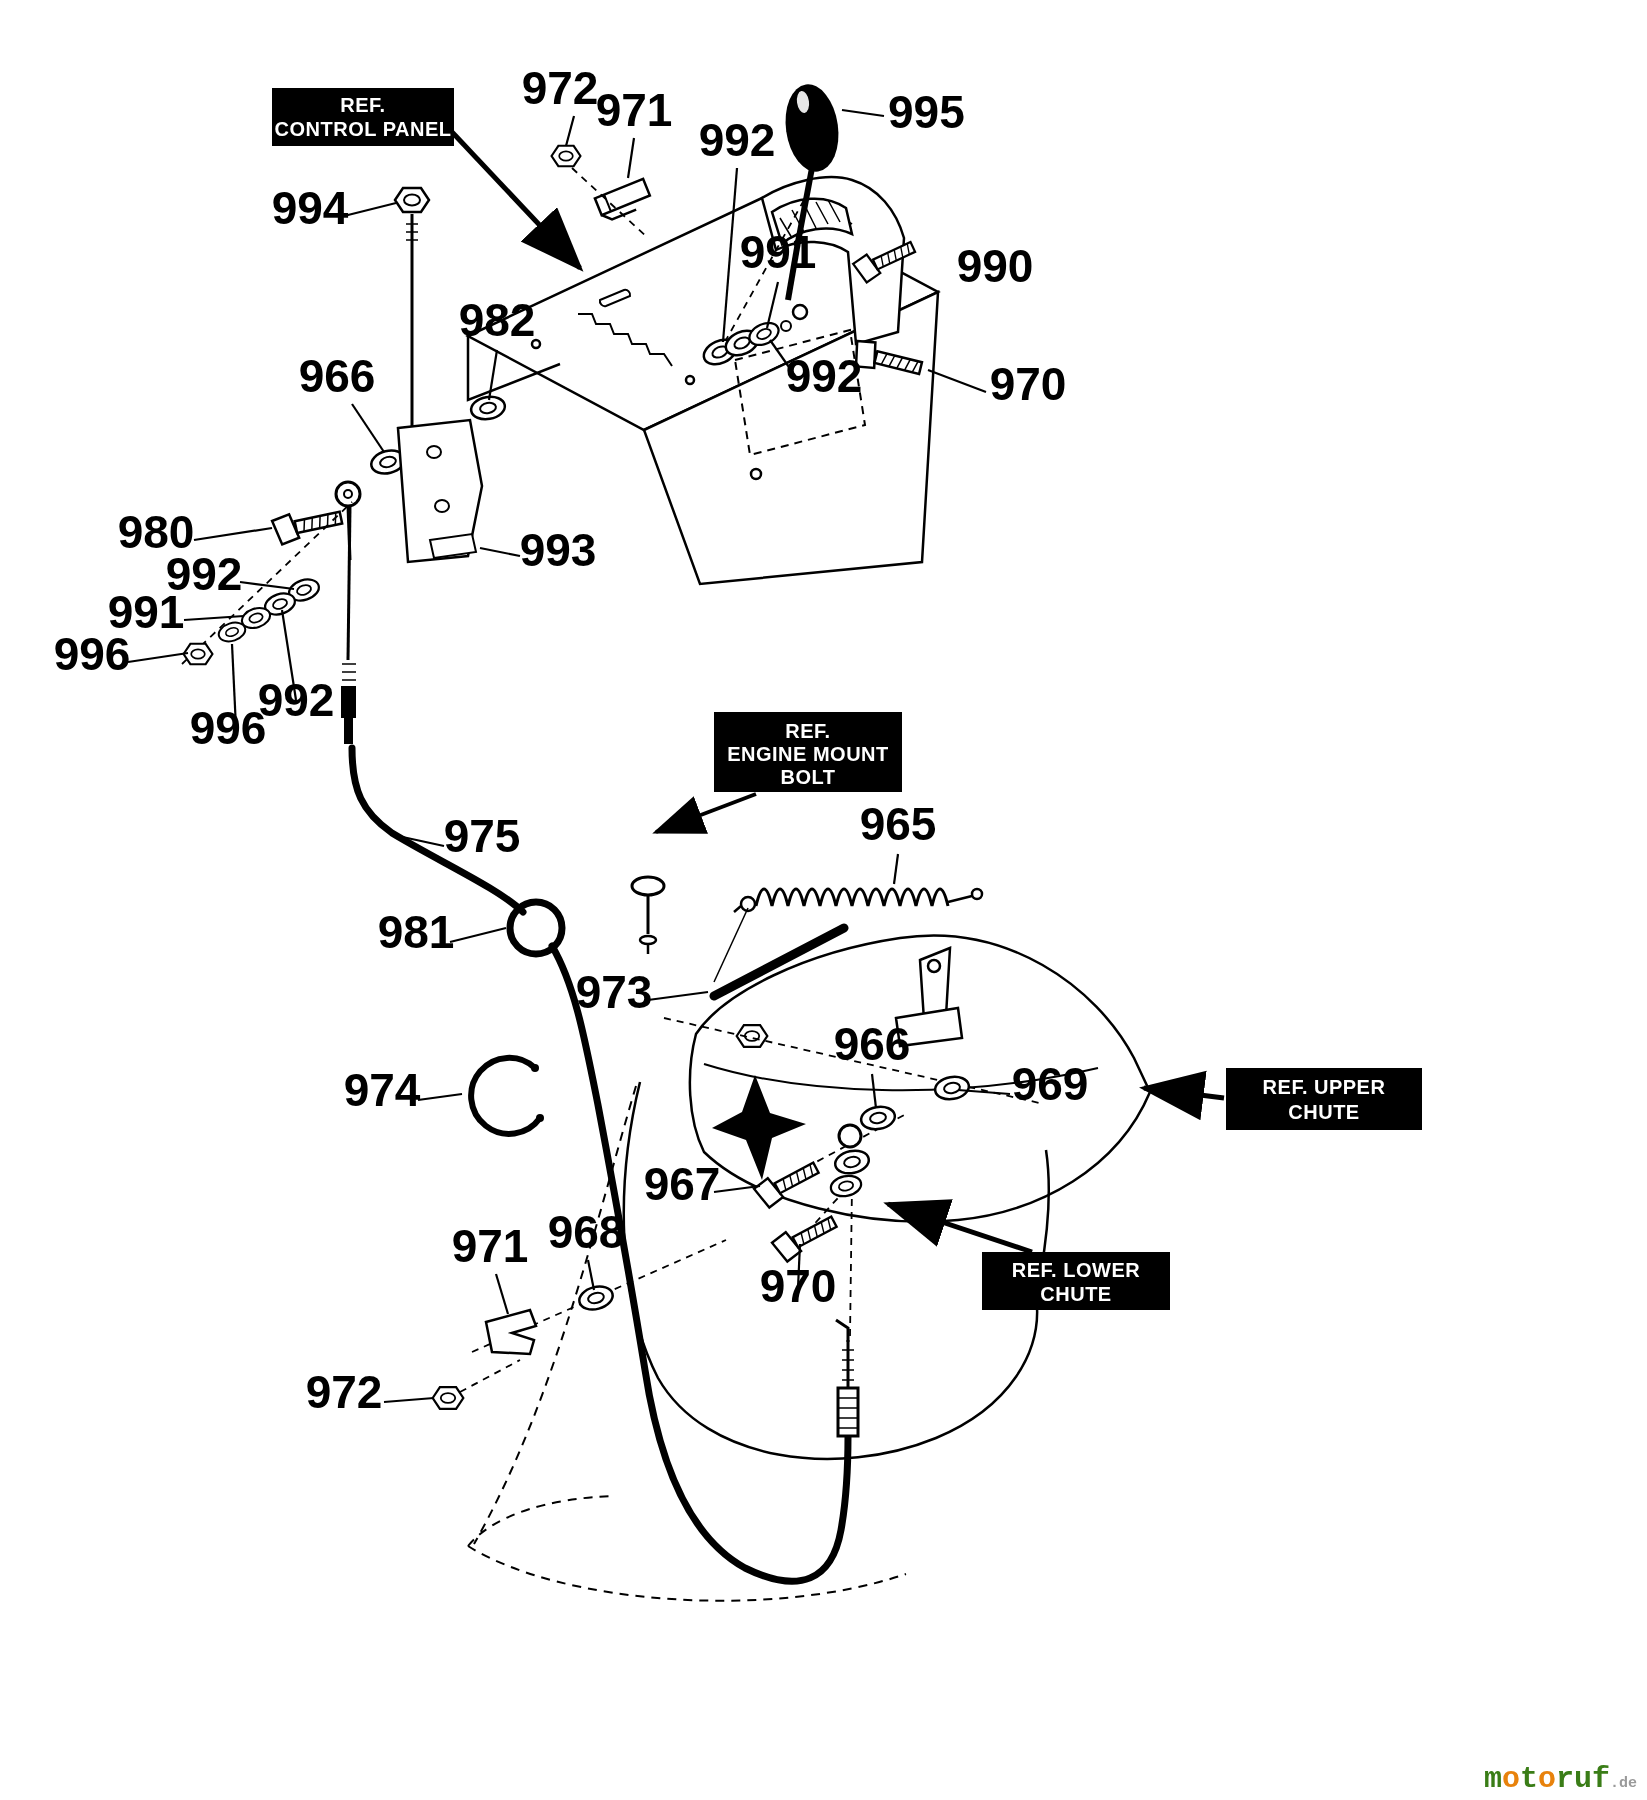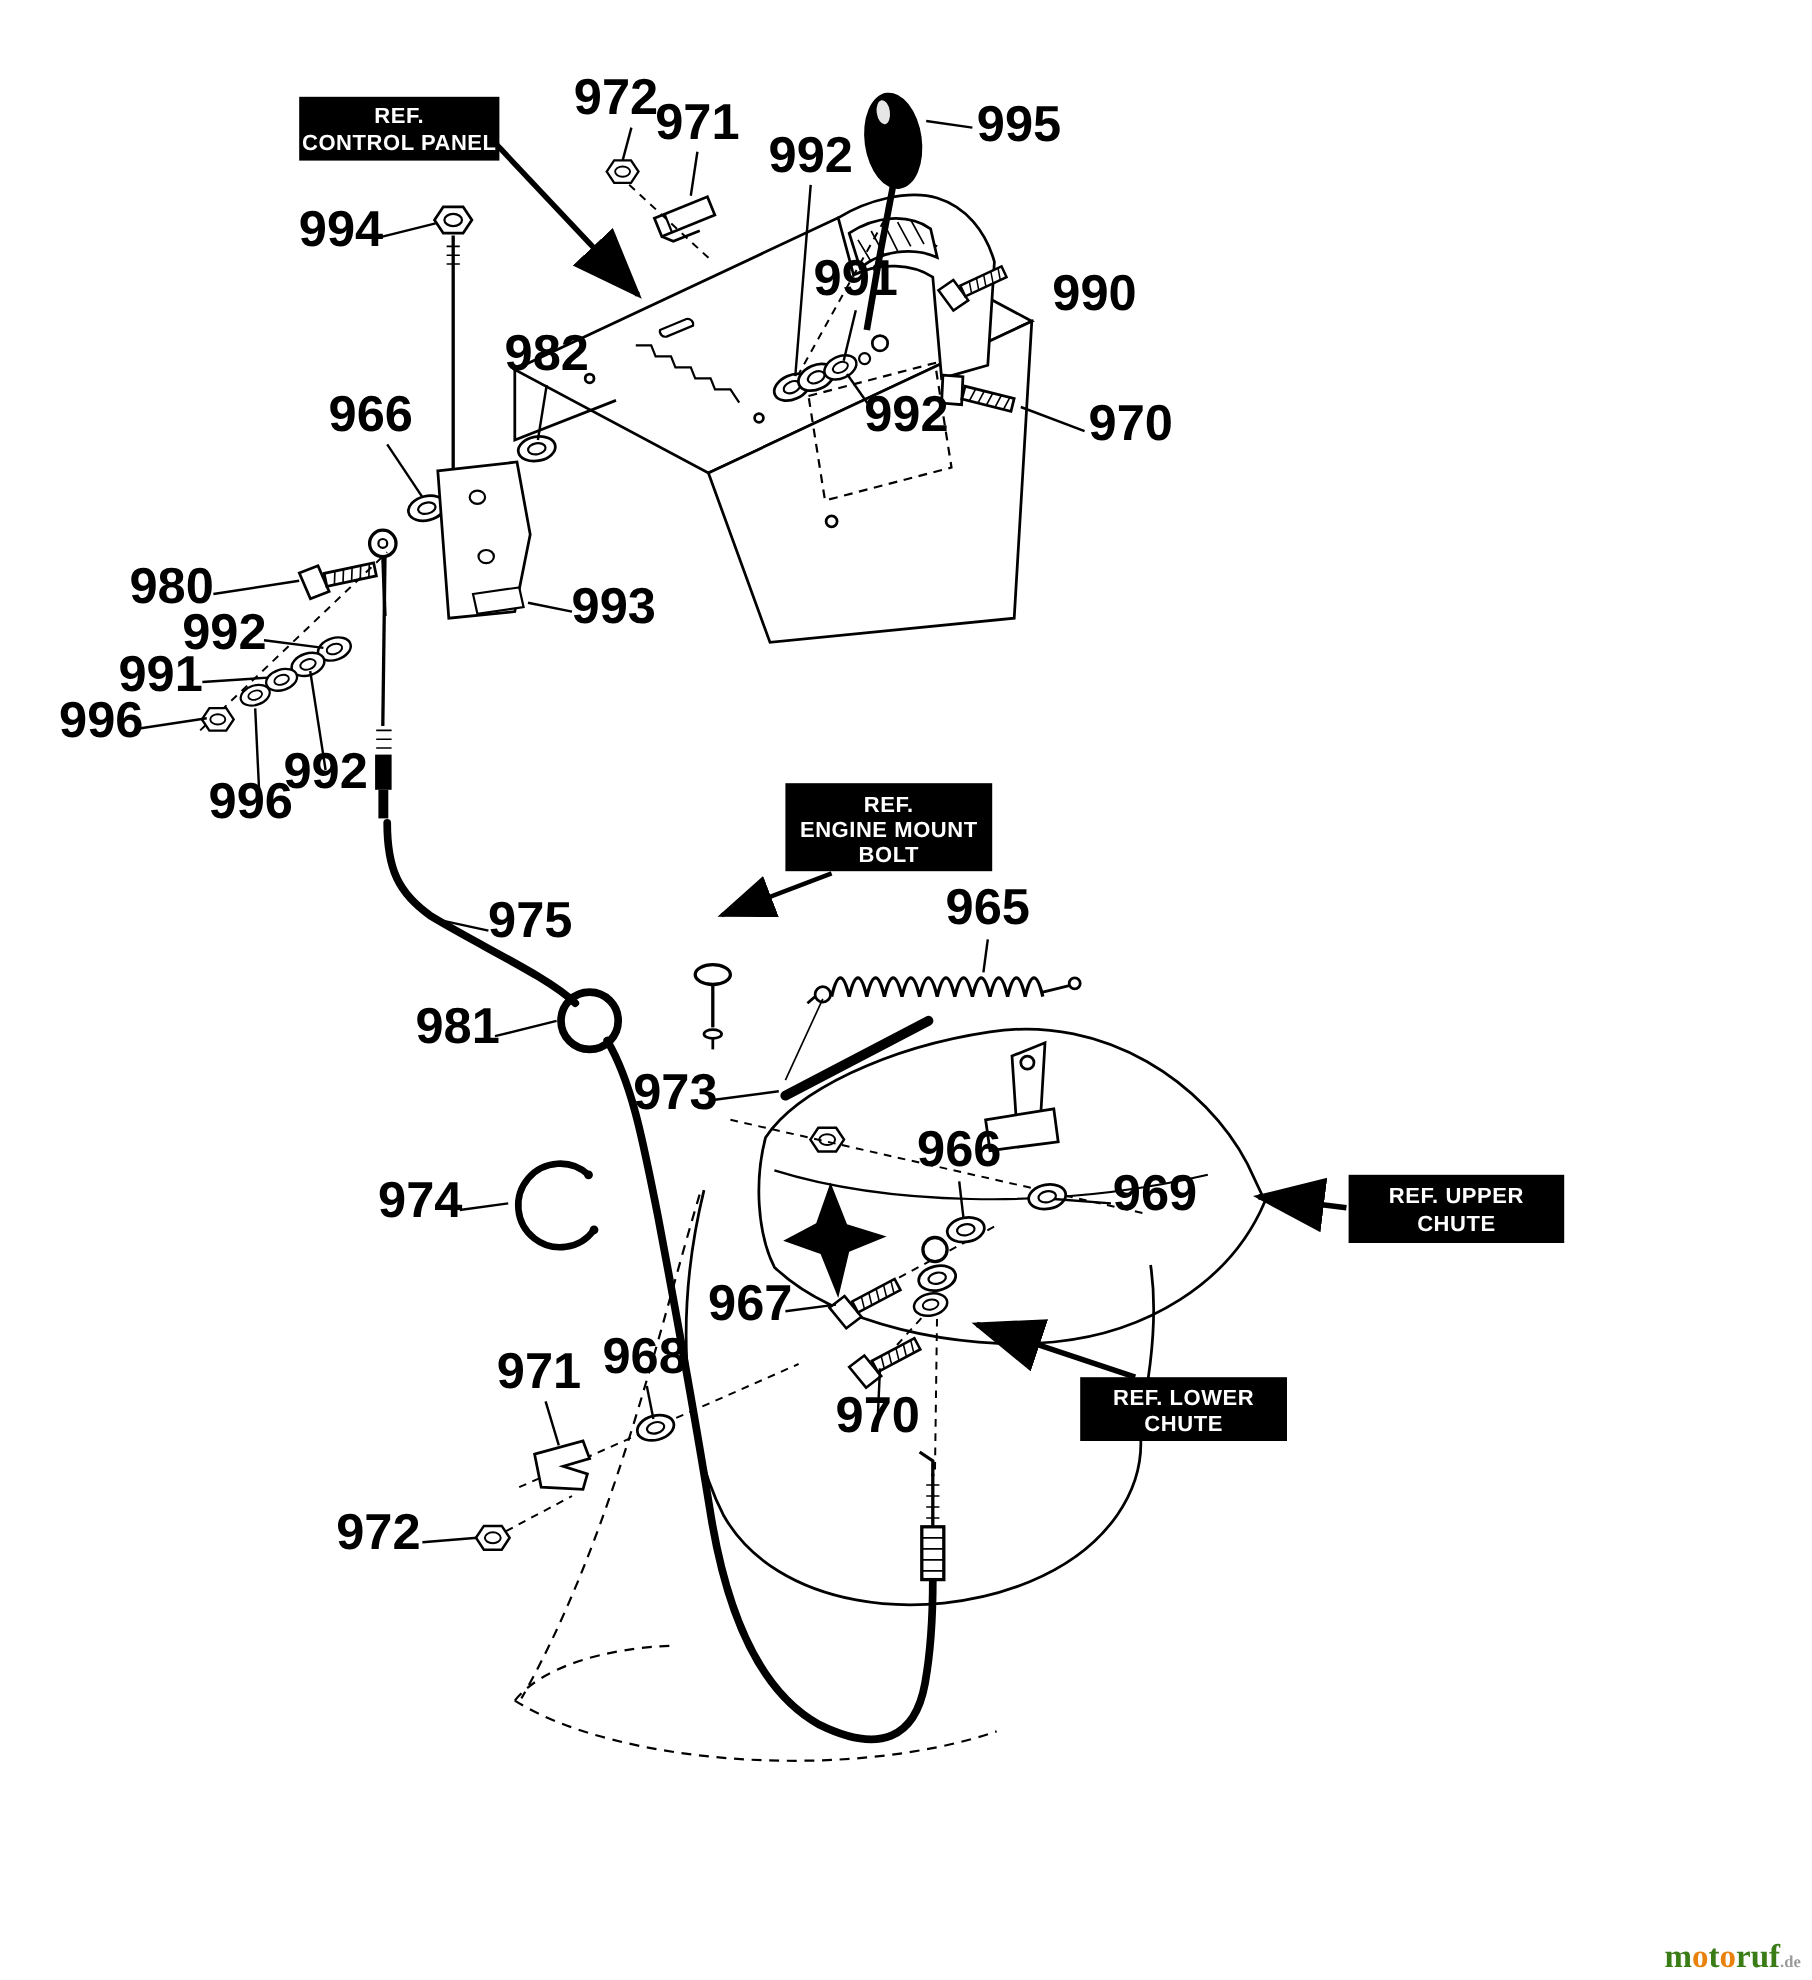--- a/index.html
+++ b/index.html
@@ -1,21 +1,21 @@
 <!DOCTYPE html>
 <html><head>
 <meta charset="utf-8">
 <style>
   html,body{margin:0;padding:0;background:#fff;}
   .stage{position:relative;width:1647px;height:1800px;background:#fff;overflow:hidden;
          font-family:"Liberation Sans",sans-serif;}
   svg{position:absolute;left:0;top:0;}
   svg text.part{font-family:"Liberation Sans",sans-serif;font-weight:700;font-size:46px;fill:#000;}
   svg text.refline{font-family:"Liberation Sans",sans-serif;font-weight:700;font-size:20px;fill:#fff;letter-spacing:.5px;}
-  .watermark{position:absolute;right:10px;bottom:6px;font-family:Liberation Serif, serif;
+  .watermark{position:absolute;right:10px;bottom:6px;font-family:Liberation Mono, monospace;
              font-weight:700;font-size:30px;line-height:1;}
   .wm-green{color:#3a7d17;}
   .wm-orange{color:#e8820c;}
   .wm-gray{color:#9a9a9a;font-size:15px;}
 </style>
 </head>
 <body>
 
 <div class="stage">
 <svg width="1647" height="1800" viewBox="0 0 1647 1800">

